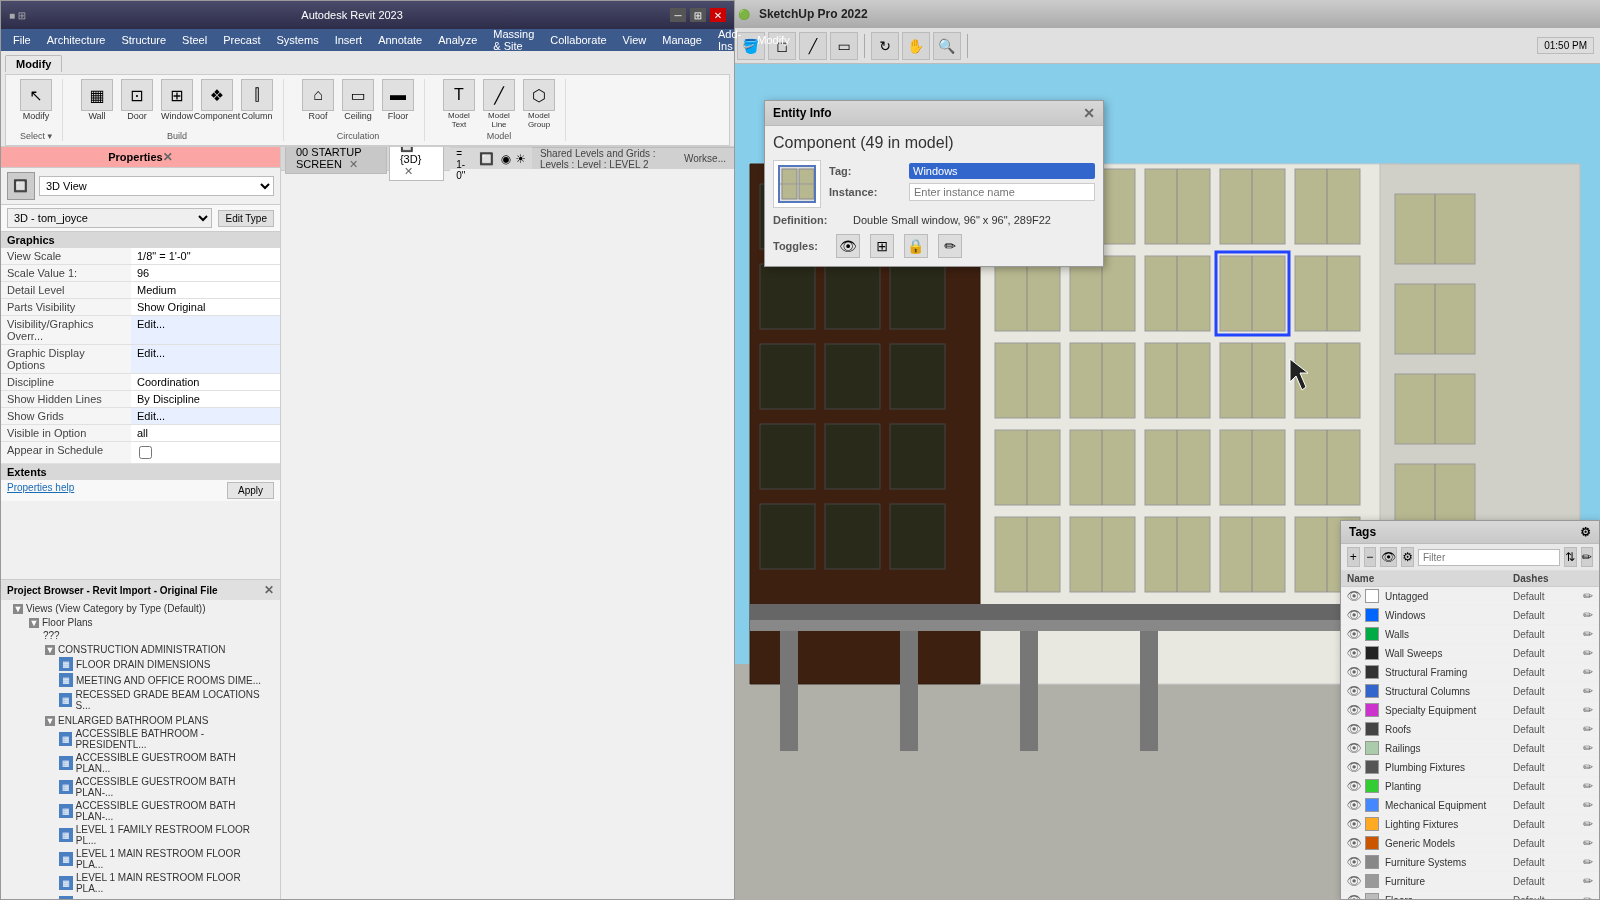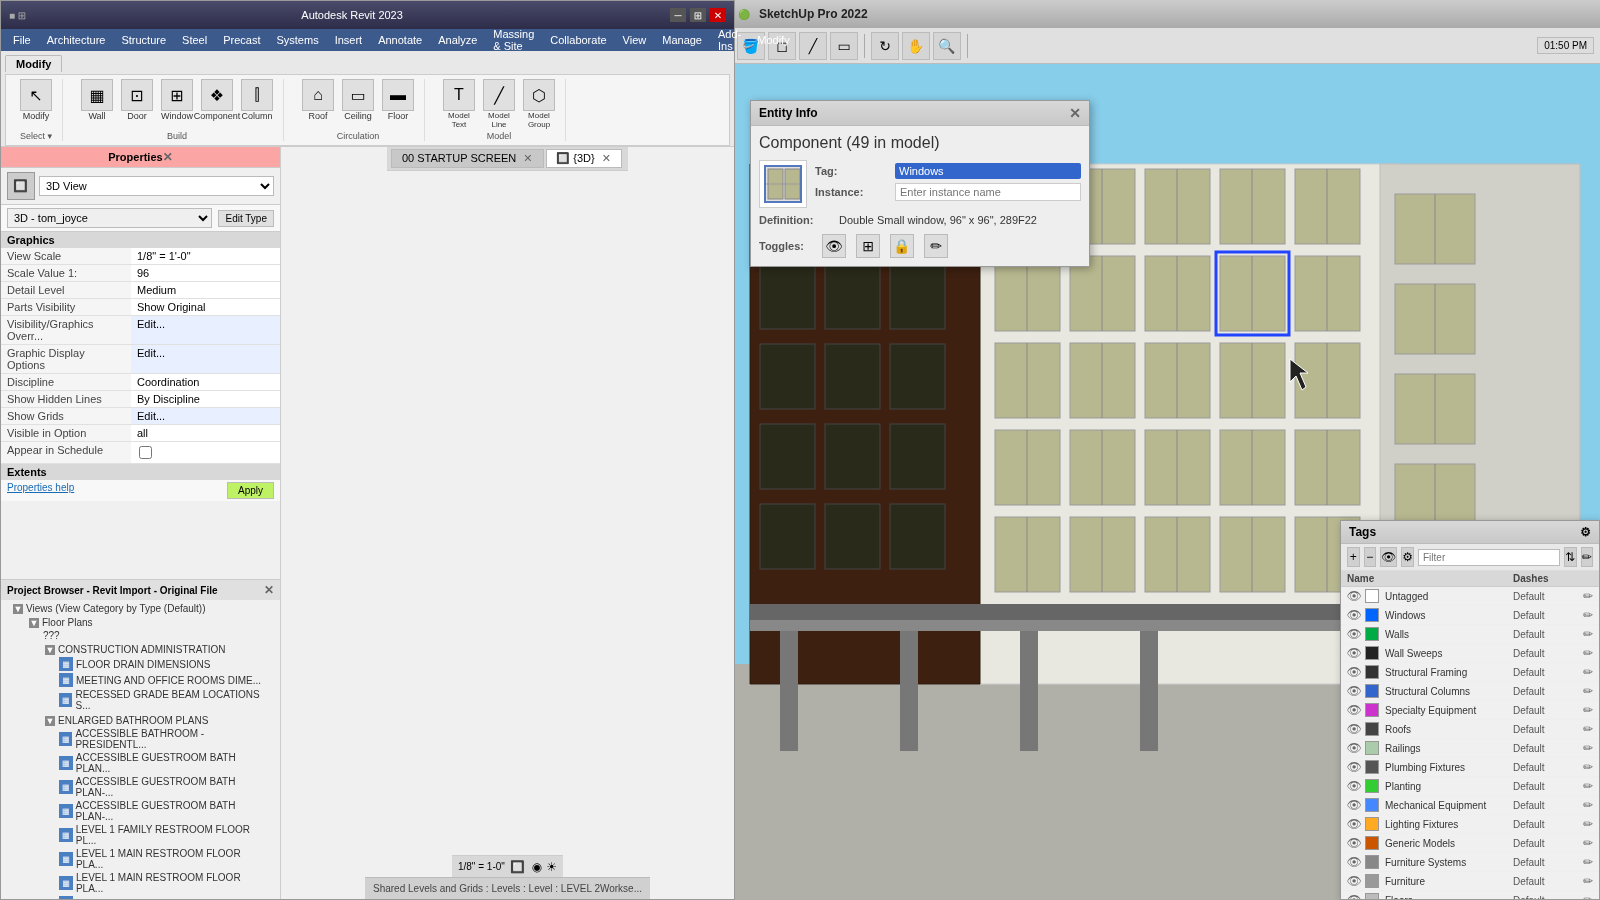--- a/index.html
+++ b/index.html
@@ -58,40 +58,40 @@
     .tree-item { padding: 1px 0; cursor: pointer; }
     .tree-content { padding: 1px 8px; display: flex; align-items: center; gap: 3px; }
     .tree-toggle { width: 10px; height: 10px; background: #888; color: white; display: inline-flex; align-items: center; justify-content: center; font-size: 9px; cursor: pointer; }
     .tree-label { color: #333; }
     .tree-children { padding-left: 16px; }
     .tree-leaf { padding: 1px 6px; display: flex; align-items: center; gap: 3px; cursor: pointer; }
     .leaf-icon { width: 14px; height: 14px; background: #4a7fc1; display: flex; align-items: center; justify-content: center; color: white; font-size: 8px; }
     .leaf-label { color: #333; font-size: 10px; }
 
     
-    .main-view-area { flex: 1; display: flex; flex-direction: column; position: relative; align-items: center; }
+    .main-view-area { flex: 1; display: flex; position: relative; }
     .view-tabs { background: #d8d8d8; display: flex; align-items: center; padding: 0 4px; height: 24px; border-bottom: 1px solid #ccc; }
     .view-tab { padding: 2px 10px; background: #c8c8c8; border: 1px solid #bbb; font-size: 11px; cursor: pointer; margin-right: 2px; }
     .view-tab.active { background: white; }
     .view-tab-close { margin-left: 4px; cursor: pointer; color: #666; }
     .view-3d { flex: 1; background: linear-gradient(180deg, #87CEEB 0%, #87CEEB 40%, #a0a0a0 40%, #a0a0a0 100%); position: relative; overflow: hidden; }
 
     
     .status-bar { background: #d0d0d0; height: 22px; display: flex; align-items: center; padding: 0 8px; font-size: 10px; color: #444; justify-content: space-between; border-top: 1px solid #bbb; }
 
     
     .sketchup-window { position: absolute; right: 0; top: 0; width: 900px; height: 900px; background: #c8c8c8; z-index: 5; }
     .sketchup-title-bar { background: linear-gradient(to bottom, #cccccc, #aaaaaa); height: 28px; display: flex; align-items: center; padding: 0 8px; font-size: 12px; color: #222; font-weight: bold; }
     .sketchup-toolbar { background: #e0e0e0; height: 36px; display: flex; align-items: center; padding: 0 6px; gap: 3px; border-bottom: 1px solid #bbb; }
     .sk-tool-btn { width: 28px; height: 28px; background: #d5d5d5; border: 1px solid #bbb; display: flex; align-items: center; justify-content: center; cursor: pointer; font-size: 14px; }
     .sk-separator { width: 1px; height: 24px; background: #aaa; margin: 0 3px; }
     .sketchup-viewport { position: absolute; left: 0; top: 64px; right: 0; bottom: 0; background: #87CEEB; overflow: hidden; }
 
     
-    .entity-info-panel { position: absolute; top: 100px; left: 50px; width: 340px; background: #eeeeee; border: 1px solid #999; box-shadow: 2px 2px 8px rgba(0,0,0,0.3); z-index: 20; font-size: 11px; }
+    .entity-info-panel { position: absolute; top: 100px; left: 64px; width: 340px; background: #eeeeee; border: 1px solid #999; box-shadow: 2px 2px 8px rgba(0,0,0,0.3); z-index: 20; font-size: 11px; }
     .entity-header { background: linear-gradient(to bottom, #d8d8d8, #c8c8c8); padding: 4px 8px; font-weight: bold; font-size: 12px; display: flex; align-items: center; justify-content: space-between; border-bottom: 1px solid #bbb; }
     .entity-close { cursor: pointer; font-size: 14px; color: #666; }
     .entity-body { padding: 8px; }
     .entity-component { color: #333; margin-bottom: 8px; font-size: 16px; }
     .entity-row { display: flex; align-items: center; margin-bottom: 6px; gap: 8px; }
     .entity-icon { width: 48px; height: 48px; background: #fff; border: 1px solid #ccc; display: flex; align-items: center; justify-content: center; }
     .entity-fields { flex: 1; }
     .entity-field-row { display: flex; align-items: center; margin-bottom: 4px; }
     .entity-field-label { width: 80px; color: #555; font-weight: bold; }
     .entity-field-value { flex: 1; padding: 2px 4px; background: #3366cc; color: white; font-size: 11px; border-radius: 2px; }
@@ -304,21 +304,21 @@
         </div>
         <div class="props-row">
           <div class="props-label">Appear in Schedule</div>
           <div class="props-value">
             <input type="checkbox" style="margin: 2px;">
           </div>
         </div>
         <div class="props-section">Extents</div>
         <div style="padding:2px 6px; font-size:10px; display:flex; justify-content:space-between; background:#f8f8f8;">
           <span style="color:#1a6bb5; text-decoration:underline; cursor:pointer;">Properties help</span>
-          <button style="padding:2px 10px; background:#bef264; border:1px solid #bbb; cursor:pointer; font-size:10px;">Apply</button>
+          <button style="padding:2px 10px; background:#e5e5e5; border:1px solid #bbb; cursor:pointer; font-size:10px;">Apply</button>
         </div>
       </div>
 
       <div class="project-browser">
         <div class="browser-header">
           <span style="font-size:10px;">Project Browser - Revit Import - Original File</span>
           <span class="panel-close">✕</span>
         </div>
         <div style="padding:1px 4px;">
           <div class="tree-item">

